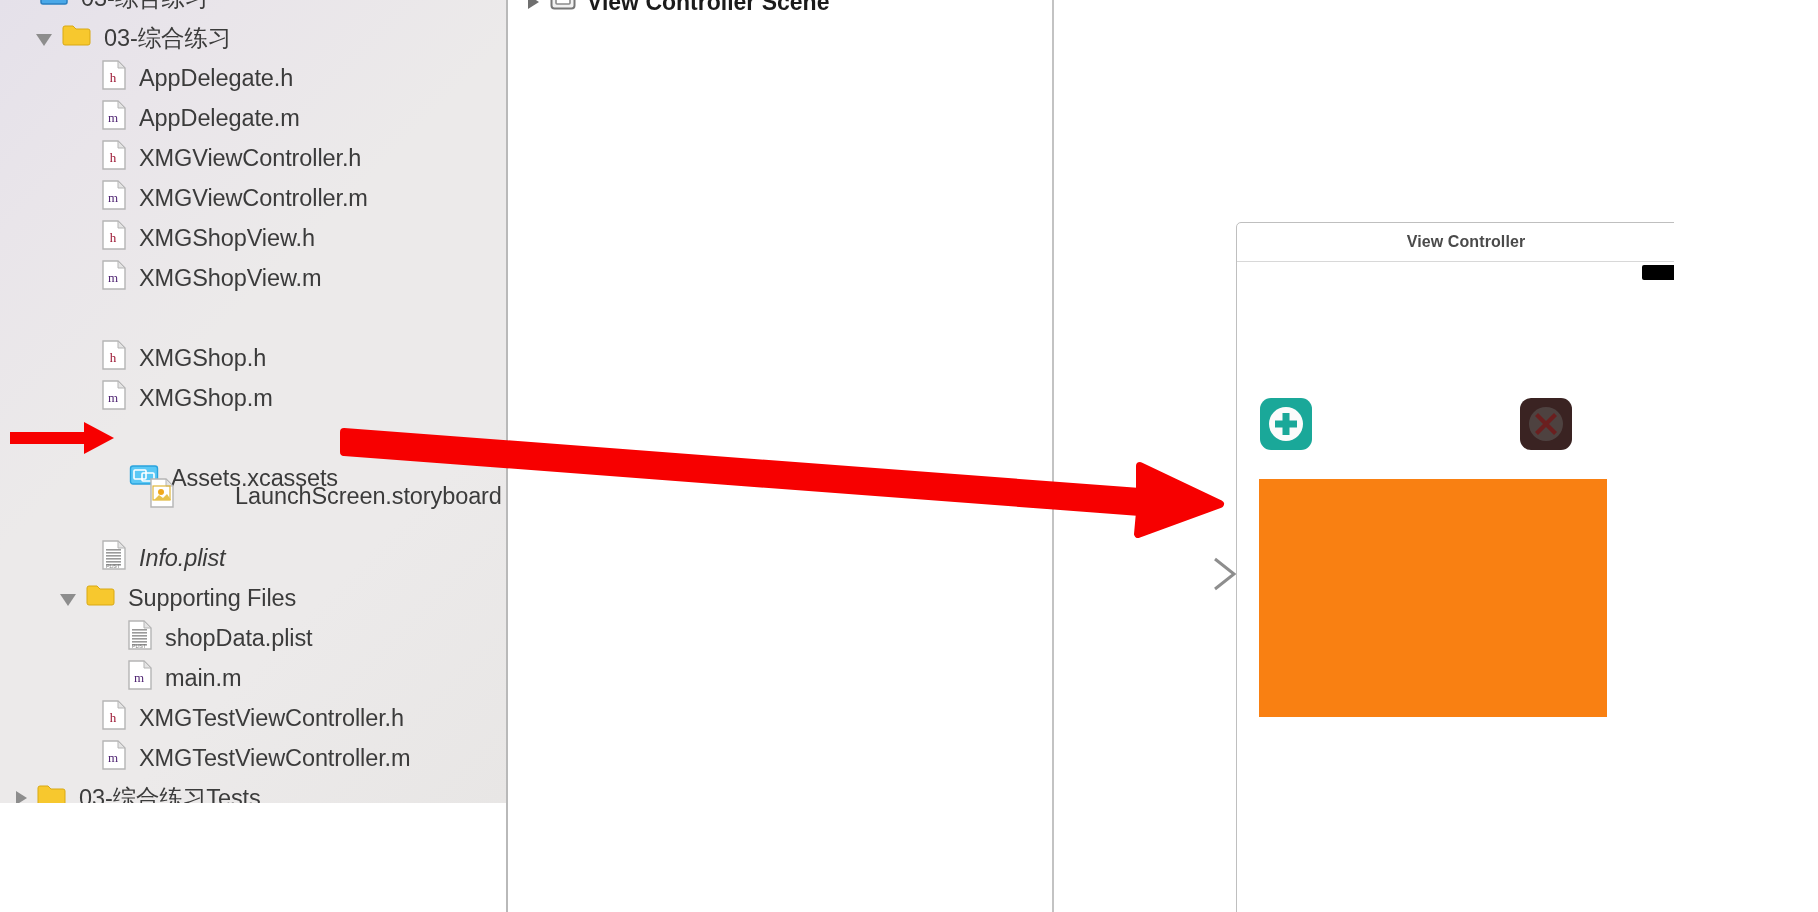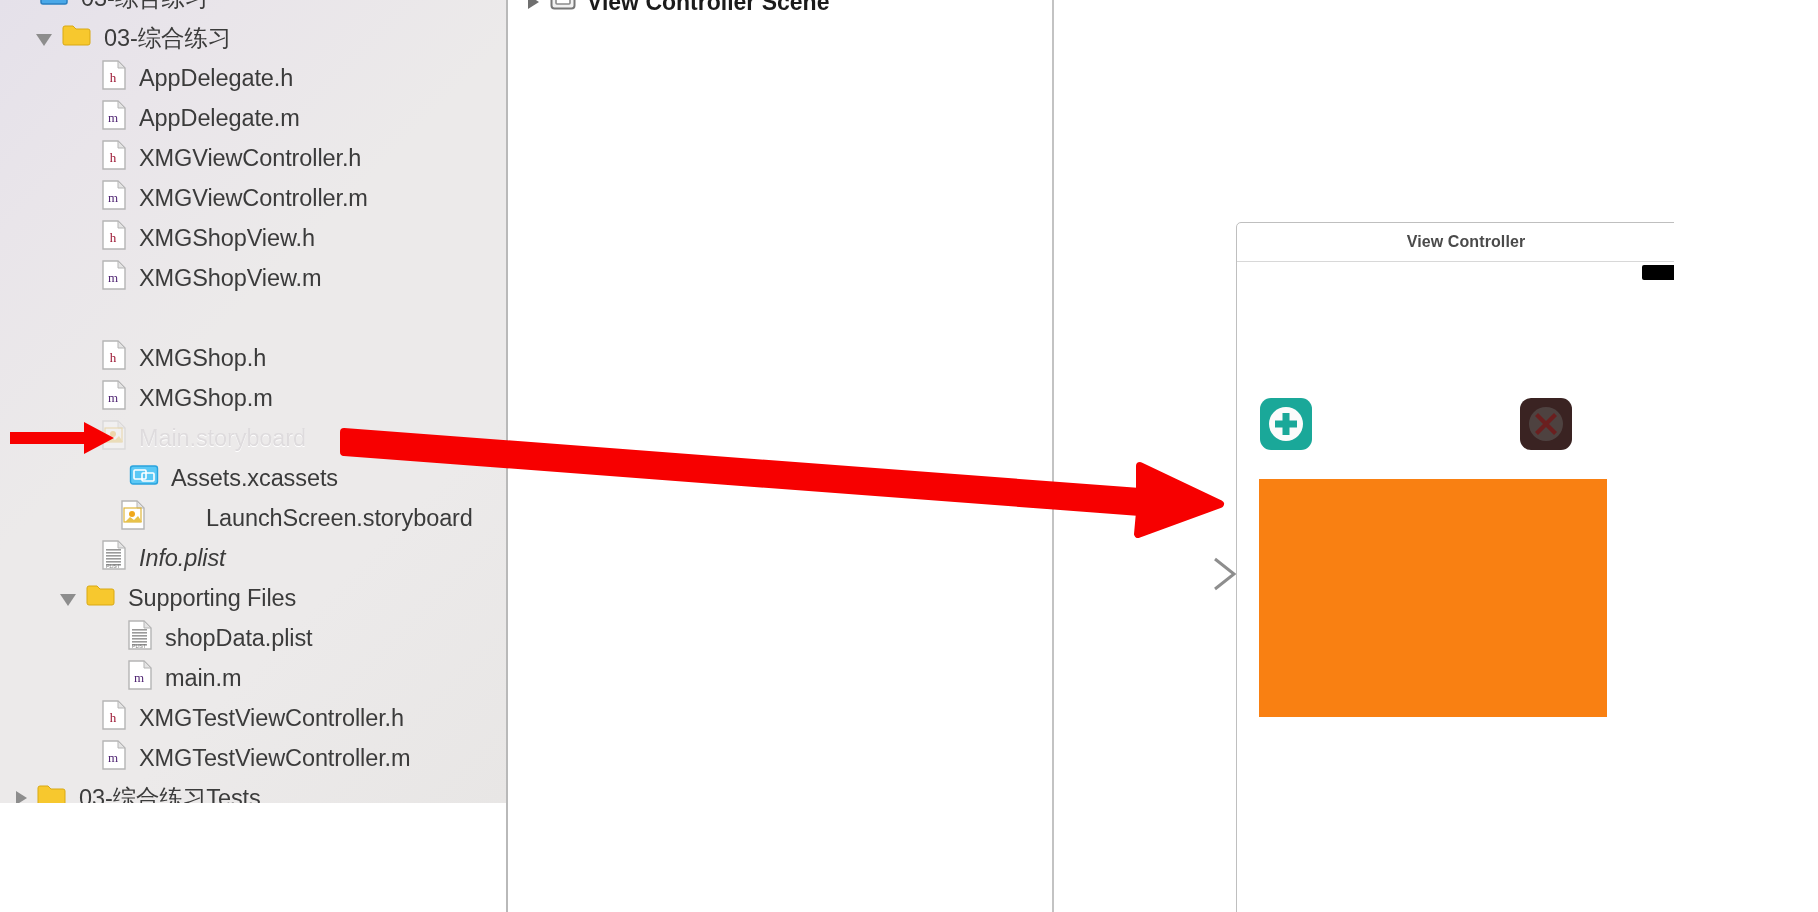--- a/index.html
+++ b/index.html
@@ -269,41 +269,30 @@
     </div>
     <div class="nav-row" style="top: 378px; padding-left: 80px;">
       <span class="tri spacer"></span>
       <span class="icon"><svg width="26" height="30" viewBox="0 0 26 30">
           <path d="M2 1 h15 l7 7 v21 H2 Z" fill="#ffffff" stroke="#b5b5b5" stroke-width="1.4"></path>
           <path d="M17 1 l7 7 h-7 Z" fill="#e4e4e4" stroke="#b5b5b5" stroke-width="1"></path>
           <text x="12" y="22" text-anchor="middle" font-size="13" font-family="Liberation Serif, serif" fill="#4b1f6f">m</text>
         </svg></span>
       <span class="label">XMGShop.m</span>
     </div>
-    <div class="nav-row dimmed" style="top: 418px; padding-left: 80px;">
-      <span class="tri spacer"></span>
-      <span class="icon"><svg width="26" height="30" viewBox="0 0 26 30">
-          <path d="M2 1 h15 l7 7 v21 H2 Z" fill="#ffffff" stroke="#b5b5b5" stroke-width="1.4"></path>
-          <path d="M17 1 l7 7 h-7 Z" fill="#e4e4e4" stroke="#b5b5b5" stroke-width="1"></path>
-          <rect x="4" y="8" width="17" height="14" fill="none" stroke="#e0b63a" stroke-width="1.2"></rect>
-          <circle cx="12" cy="14" r="3" fill="#f0a81c"></circle>
-          <path d="M5 22 l5-5 4 3 4-4 4 6 Z" fill="#e8c24a"></path>
-        </svg></span>
-      <span class="label">Main.storyboard</span>
-    </div>
     <div class="nav-row" style="top: 458px; padding-left: 108px;">
       <span class="tri spacer"></span>
       <span class="icon"><svg width="30" height="24" viewBox="0 0 30 24">
           <rect x="1.5" y="3" width="27" height="18" rx="2.5" fill="#5bc8f5" stroke="#2aa3dd" stroke-width="1.4"></rect>
           <rect x="5" y="7" width="12" height="9" rx="1" fill="none" stroke="#ffffff" stroke-width="1.6"></rect>
           <rect x="13" y="10" width="12" height="8" rx="1" fill="none" stroke="#ffffff" stroke-width="1.6"></rect>
         </svg></span>
       <span class="label">Assets.xcassets</span>
     </div>
-    <div class="nav-row" style="top: 498px; padding-left: 51px; gap: 48px;">
+    <div class="nav-row" style="top: 476px; padding-left: 80px; gap: 48px;">
       <span class="tri spacer"></span>
       <span class="icon"><svg width="26" height="30" viewBox="0 0 26 30">
           <path d="M2 1 h15 l7 7 v21 H2 Z" fill="#ffffff" stroke="#b5b5b5" stroke-width="1.4"></path>
           <path d="M17 1 l7 7 h-7 Z" fill="#e4e4e4" stroke="#b5b5b5" stroke-width="1"></path>
           <rect x="4" y="8" width="17" height="14" fill="none" stroke="#e0b63a" stroke-width="1.2"></rect>
           <circle cx="12" cy="14" r="3" fill="#f0a81c"></circle>
           <path d="M5 22 l5-5 4 3 4-4 4 6 Z" fill="#e8c24a"></path>
         </svg></span>
       <span class="label">LaunchScreen.storyboard</span>
     </div>

